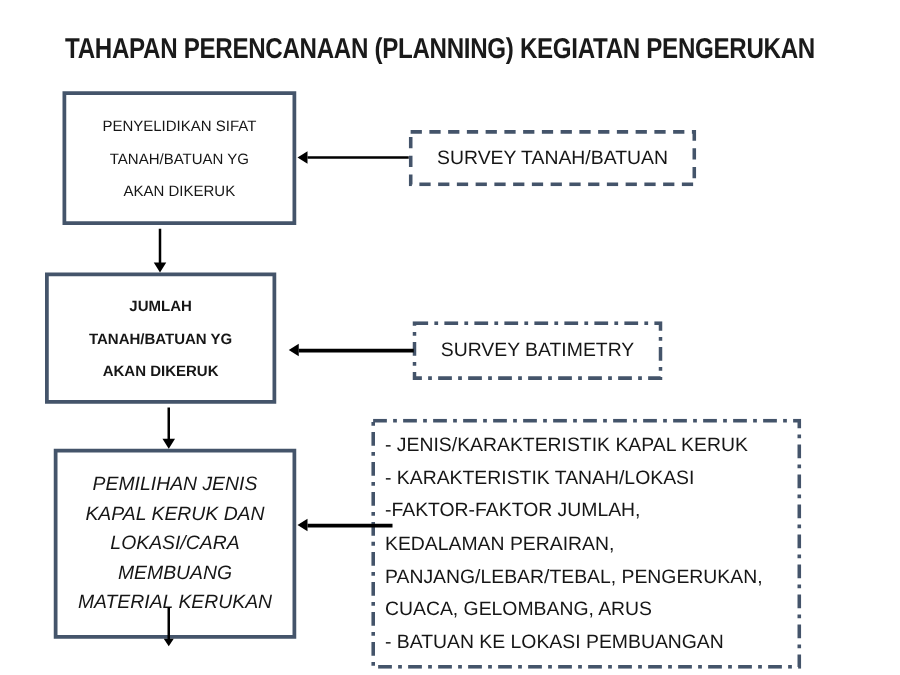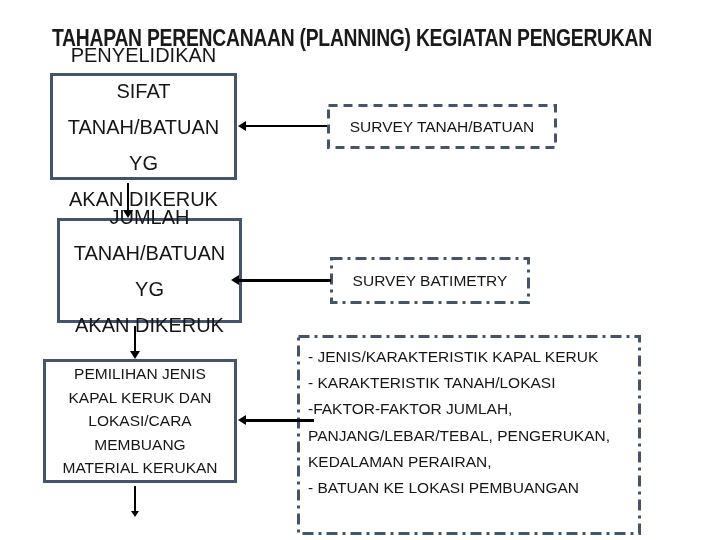--- a/index.html
+++ b/index.html
@@ -37,27 +37,27 @@
     position: absolute;
     border: 3px solid var(--border);
     background: var(--background);
     display: flex;
     align-items: center;
     justify-content: center;
     text-align: center;
   }
   .stage-text {
     white-space: pre-line;
-    font-size: 20px;
-    line-height: 36px;
+    font-size: 12px;
+    line-height: 26px;
     color: var(--text);
   }
   #stage-1 { left: 50px;  top: 73px;  width: 187px; height: 107px; }
-  #stage-2 { left: 57px;  top: 218px; width: 185px; height: 105px; }
-  #stage-3 { left: 43px;  top: 359px; width: 194px; height: 124px; }
+  #stage-2 { left: 36px;  top: 218px; width: 185px; height: 105px; font-weight: bold; }
+  #stage-3 { left: 43px;  top: 359px; width: 194px; height: 152px; font-style: italic; }
   #stage-3 .stage-text { line-height: 23.5px; font-size: 15.5px; }
 
   .survey-box {
     position: absolute;
     display: flex;
     align-items: center;
     justify-content: center;
     text-align: center;
   }
   .survey-box svg { position: absolute; left: 0; top: 0; }
@@ -143,22 +143,23 @@
   </div>
 
   <div class="detail-box">
     <svg width="344" height="200">
       <rect class="border-rect" x="1.5" y="1.5" width="341" height="197" stroke-dasharray="11 5 3 5"></rect>
     </svg>
     <div class="detail-list">
       <div class="detail-line">- JENIS/KARAKTERISTIK KAPAL KERUK</div>
       <div class="detail-line">- KARAKTERISTIK TANAH/LOKASI</div>
       <div class="detail-line">-FAKTOR-FAKTOR JUMLAH,</div>
+      <div class="detail-line">KEDALAMAN PERAIRAN,</div>
       <div class="detail-line">PANJANG/LEBAR/TEBAL, PENGERUKAN,</div>
-      <div class="detail-line">KEDALAMAN PERAIRAN,</div>
+      <div class="detail-line">CUACA, GELOMBANG, ARUS</div>
       <div class="detail-line">- BATUAN KE LOKASI PEMBUANGAN</div>
     </div>
   </div>
 
   <div class="hline" style="left:246px; top:125px; width:81px; height:2px;"></div>
   <div class="arrow-left" style="left:238px; top:121px;"></div>
 
   <div class="hline" style="left:239px; top:279px; width:92px; height:3px;"></div>
   <div class="arrow-left" style="left:231px; top:275px;"></div>
 

